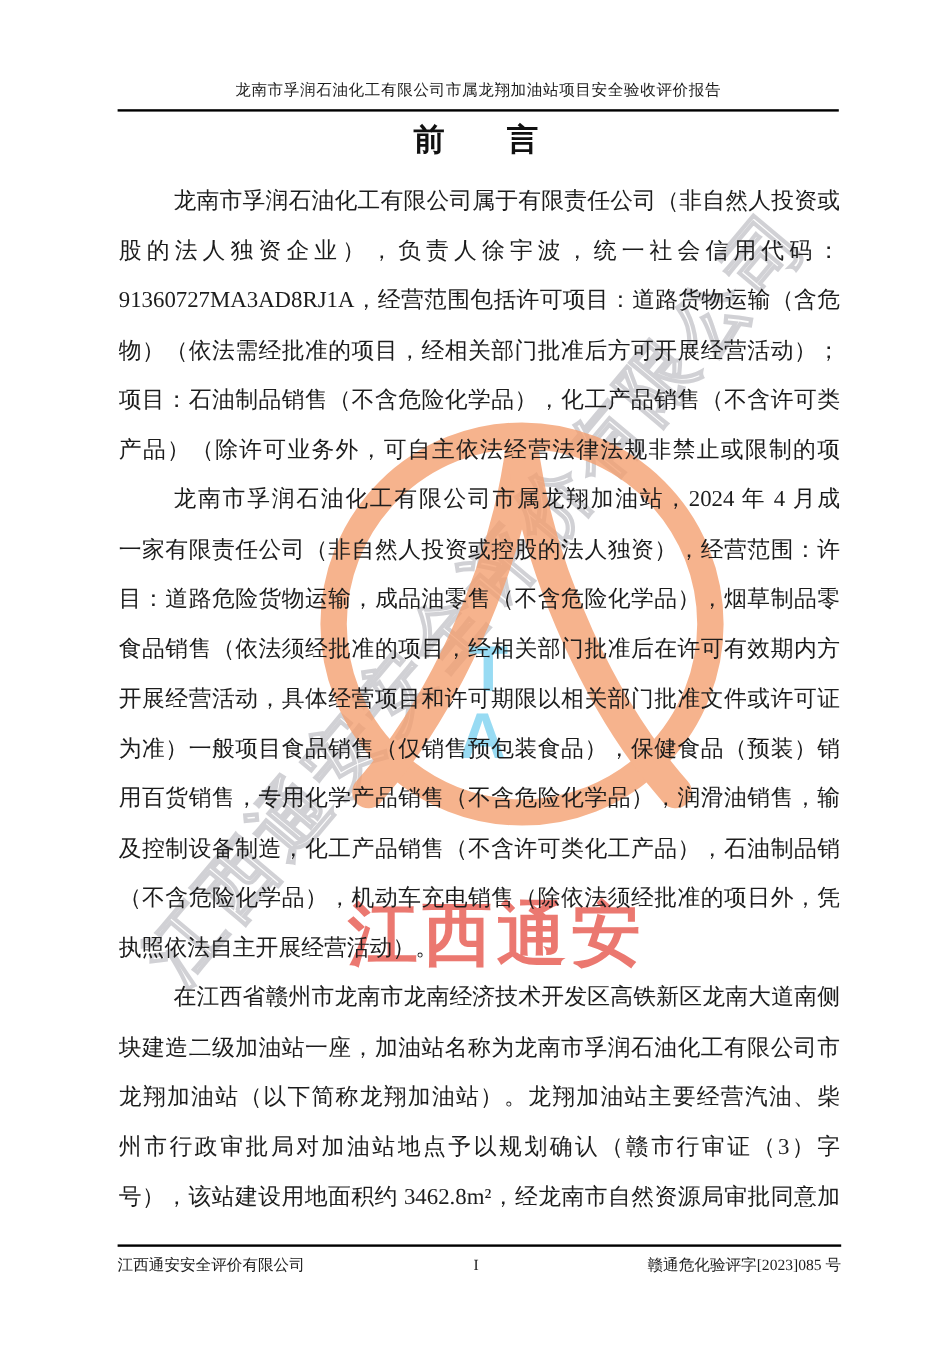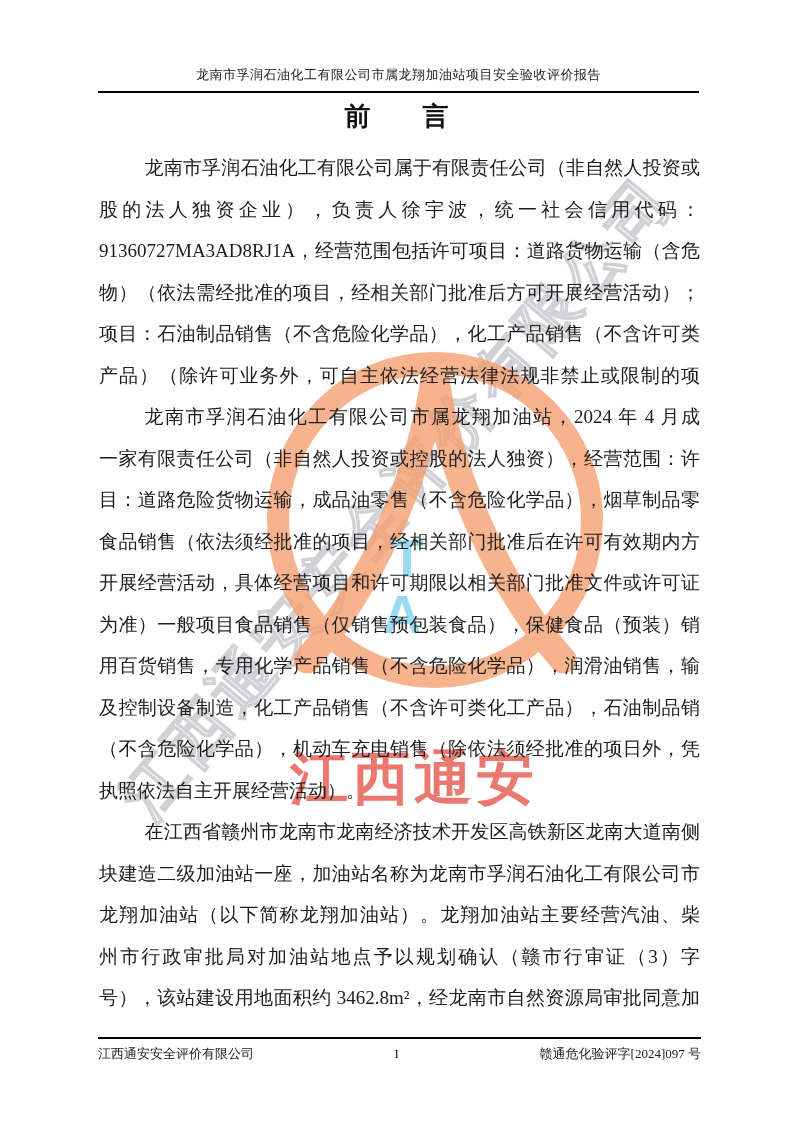--- a/index.html
+++ b/index.html
@@ -125,17 +125,17 @@
         <div class="line indent">在江西省赣州市龙南市龙南经济技术开发区高铁新区龙南大道南侧地</div>
         <div class="line">块建造二级加油站一座，加油站名称为龙南市孚润石油化工有限公司市属</div>
         <div class="line">龙翔加油站（以下简称龙翔加油站）。龙翔加油站主要经营汽油、柴油，赣</div>
         <div class="line">州市行政审批局对加油站地点予以规划确认（赣市行审证（3）字[2024]1</div>
         <div class="line">号），该站建设用地面积约 3462.8m²，经龙南市自然资源局审批同意加油站</div>
       </div>
 
     <div class="footer">
       <span class="f-left">江西通安安全评价有限公司</span>
       <span class="f-center">I</span>
-      <span class="f-right">赣通危化验评字[2024]097 号</span>
+      <span class="f-right">赣通危化验评字[2023]085 号</span>
     </div>
 
   </div>
 </div>
 
 </body></html>

